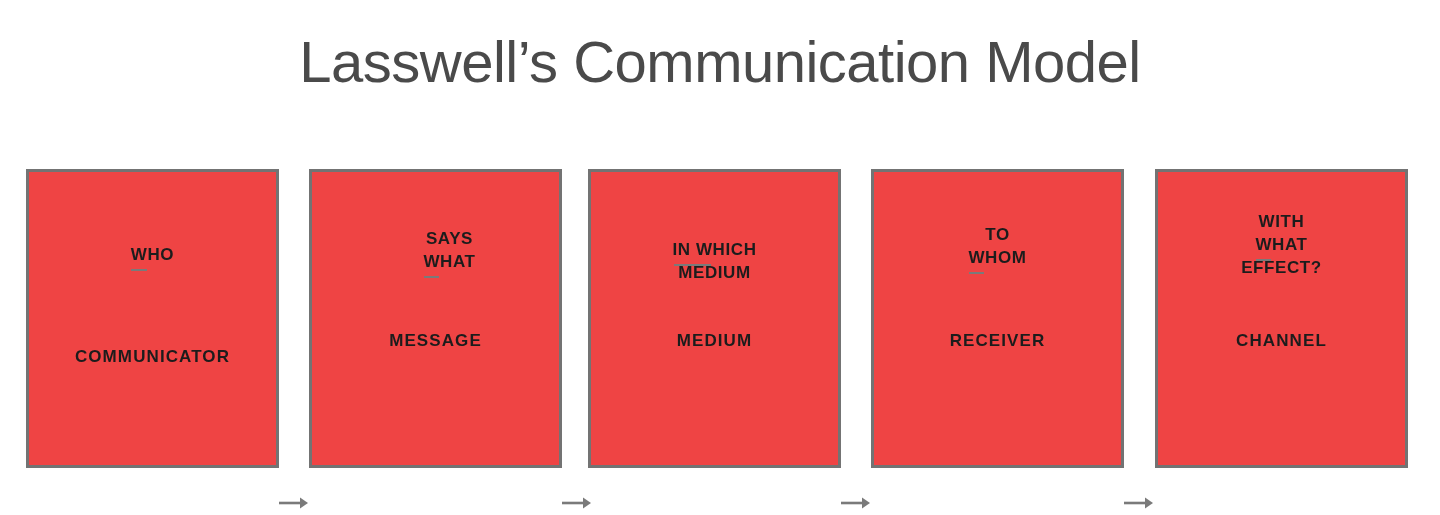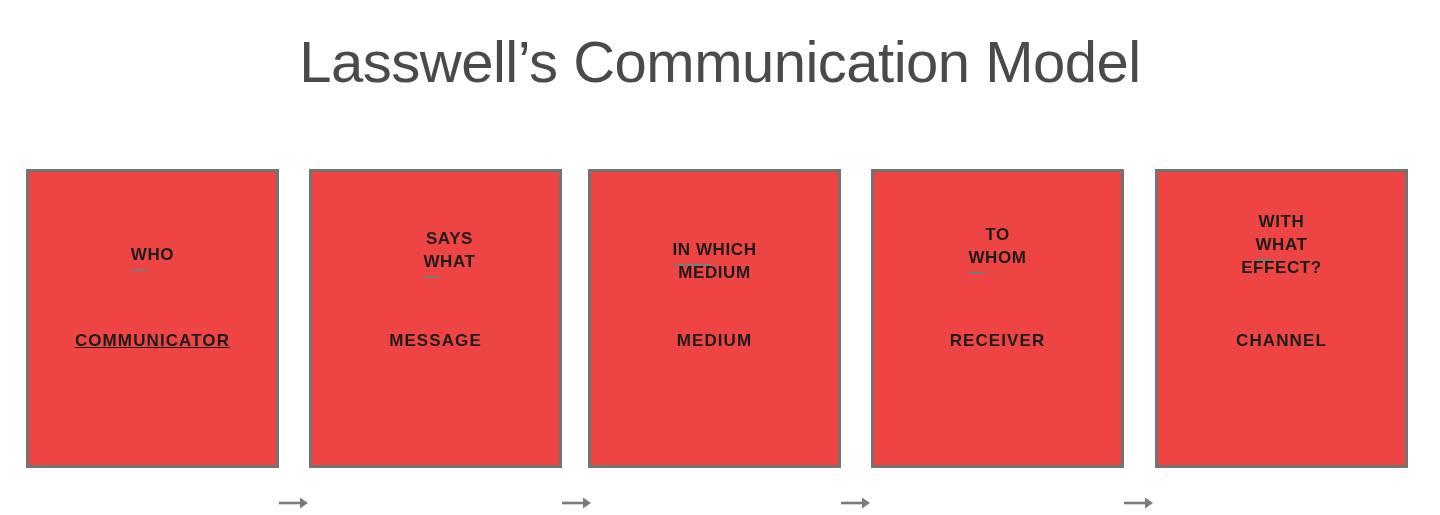--- a/index.html
+++ b/index.html
@@ -122,21 +122,21 @@
 
   <div id="page-title">Lasswell’s Communication Model</div>
 
   <div id="boxes-row">
 
     <div class="stage-box" style="left:0px; width:253px;">
       <div class="box-inner">
         <div class="box-question" style="top:71px;">
           <span class="ul-letter">W</span><span>HO</span>
         </div>
-        <div class="box-answer" style="top:158px;text-decoration:underline;">COMMUNICATOR</div>
+        <div class="box-answer" style="top:174px;">COMMUNICATOR</div>
       </div>
     </div>
 
     <div class="connector-arrow" style="left:253px;">
       <svg viewBox="0 0 30 18" xmlns="http://www.w3.org/2000/svg">
         <line x1="0" y1="9" x2="22" y2="9" stroke="#7a7a7a" stroke-width="2.6"></line>
         <path d="M21 3.5 L29 9 L21 14.5 Z" fill="#7a7a7a"></path>
       </svg>
     </div>
 

